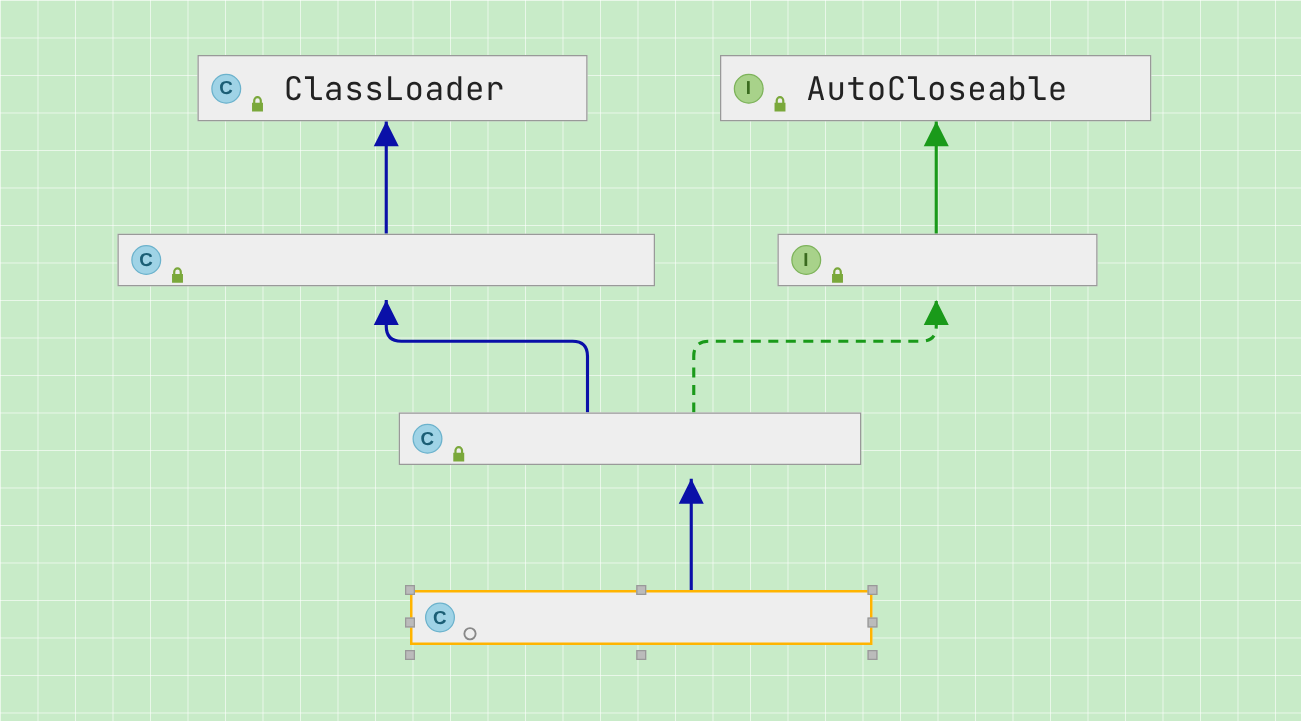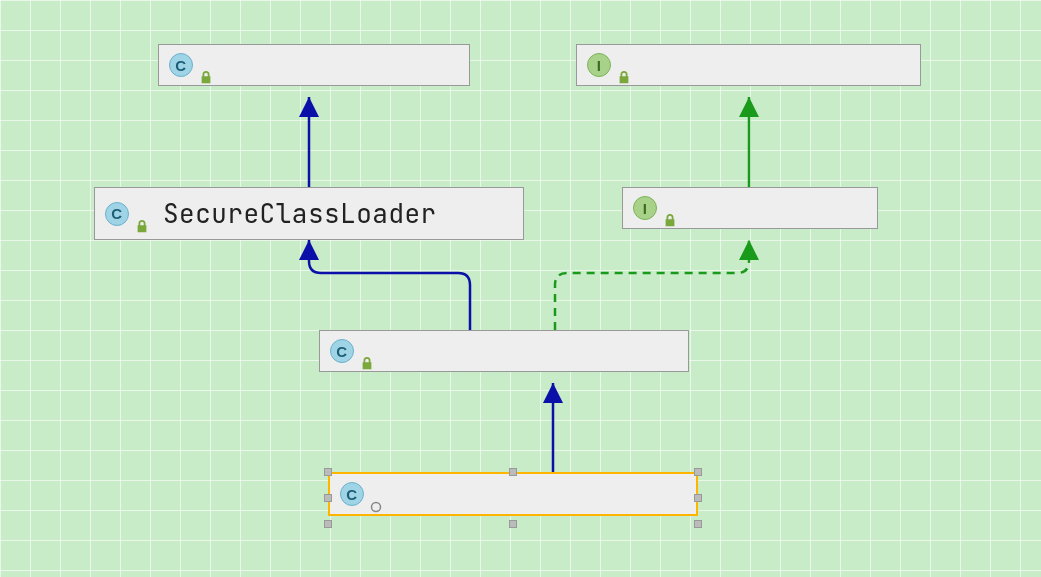--- a/index.html
+++ b/index.html
@@ -90,39 +90,40 @@
     <path d="M553,472 L553,383" stroke="#0a10a8" stroke-width="2.5" fill="none" marker-end="url(#arrow-blue)"></path>
   </svg>
 
   <div class="node" style="left:158px; top:44px; width:312px;">
     <span class="icon class-c">C</span>
     <span class="mod-icon lock">
       <svg viewBox="0 0 16 16" fill="#7aa83b">
           <path d="M4 7V5a4 4 0 018 0v2h1v8H3V7h1zm2 0h4V5a2 2 0 10-4 0v2z"></path>
         </svg>
     </span>
+    <span class="label">ClassLoader</span>
   </div>
 
   <div class="node" style="left:576px; top:44px; width:345px;">
     <span class="icon iface-i">I</span>
     <span class="mod-icon lock">
       <svg viewBox="0 0 16 16" fill="#7aa83b">
           <path d="M4 7V5a4 4 0 018 0v2h1v8H3V7h1zm2 0h4V5a2 2 0 10-4 0v2z"></path>
         </svg>
     </span>
+    <span class="label">AutoCloseable</span>
   </div>
 
   <div class="node" style="left:94px; top:187px; width:430px;">
     <span class="icon class-c">C</span>
     <span class="mod-icon lock">
       <svg viewBox="0 0 16 16" fill="#7aa83b">
           <path d="M4 7V5a4 4 0 018 0v2h1v8H3V7h1zm2 0h4V5a2 2 0 10-4 0v2z"></path>
         </svg>
     </span>
-    <span class="label">SecureClassLoader</span>
   </div>
 
   <div class="node" style="left:622px; top:187px; width:256px;">
     <span class="icon iface-i">I</span>
     <span class="mod-icon lock">
       <svg viewBox="0 0 16 16" fill="#7aa83b">
           <path d="M4 7V5a4 4 0 018 0v2h1v8H3V7h1zm2 0h4V5a2 2 0 10-4 0v2z"></path>
         </svg>
     </span>
   </div>

